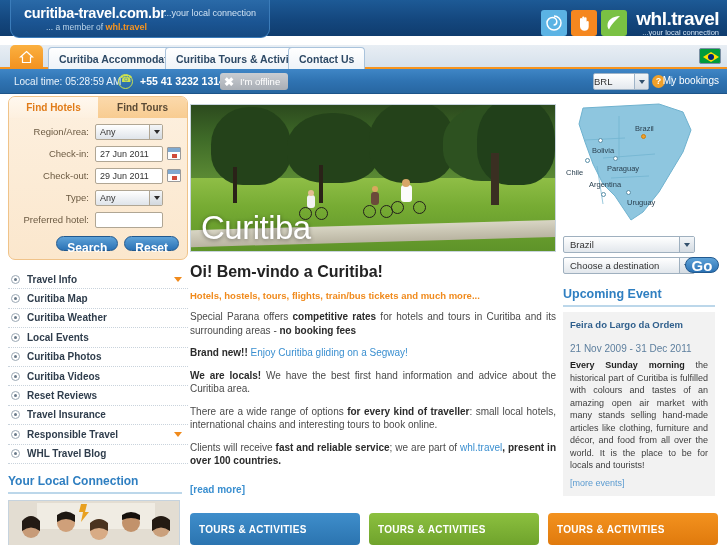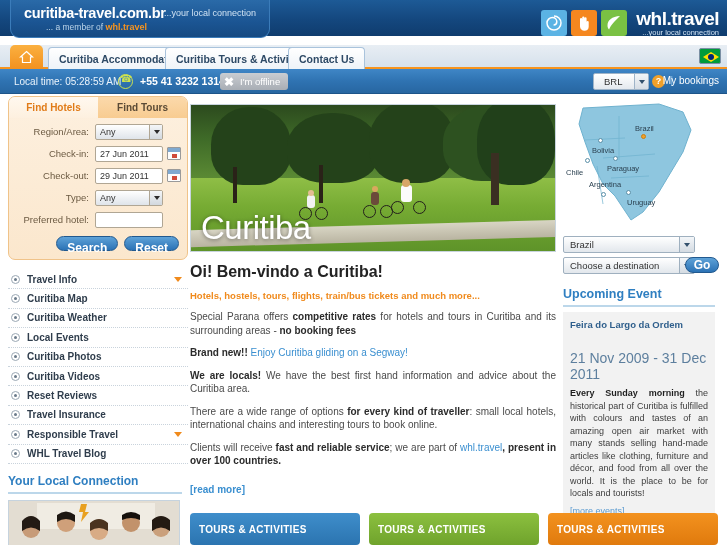--- a/index.html
+++ b/index.html
@@ -67,21 +67,21 @@
   .phone-ic{ position:absolute; left:118px; top:5px; width:15px; height:15px;
     border:1.5px solid #cde34f; border-radius:50%; }
   .phone-ic:after{ content:"\260E"; position:absolute; left:1px; top:-2px; color:#cde34f; font-size:10px;}
   .it-phone{ position:absolute; left:140px; top:6px; color:#ffffff; font-size:10.5px; font-weight:bold;}
   .offline{ position:absolute; left:220px; top:4px; height:17px; padding:0 8px 0 20px;
     background: linear-gradient(to bottom,#c9cdd2 0%, #a8adb4 100%);
     border-radius:3px; color:#fff; font-size:9.5px; line-height:17px; }
   .offline .xm{ position:absolute; left:4px; top:1px; color:#fff; font-size:12px; font-weight:bold;}
   .cur-sel{ position:absolute; right:78px; top:4px; width:56px; height:17px;
     background: linear-gradient(to bottom,#ffffff,#e4e9ee); border:1px solid #9fb4c8;
-    border-radius:2px; font-size:9.5px; color:#333; padding-left:10px; line-height:16px;}
+    border-radius:2px; font-size:9.5px; color:#333; padding-left:0; line-height:16px;}
   .cur-sel .ar{ position:absolute; right:0; top:0; width:14px; height:15px;
     background: linear-gradient(to bottom,#f2f5f8,#d7dee5); border-left:1px solid #9fb4c8;}
   .cur-sel .ar:after{ content:""; position:absolute; left:4px; top:6px;
     border-left:3px solid transparent; border-right:3px solid transparent; border-top:4px solid #33516d;}
   .help-ic{ position:absolute; right:62px; top:6px; width:13px; height:13px; border-radius:50%;
     background:#f0a02a; color:#fff; font-size:9px; font-weight:bold; text-align:center; line-height:13px;}
   .bar-div{ position:absolute; right:54px; top:6px; color:#8fc0e4; font-size:10px;}
   .mybook{ position:absolute; right:8px; top:6px; color:#ffffff; font-size:10px;}
 
   
@@ -165,26 +165,26 @@
   .mdot.hi{ background:#f0a02a; border-color:#c97f12;}
   .rsel{ margin-top:4px; width:132px; height:17px; background:linear-gradient(to bottom,#ffffff,#e2e7ec);
     border:1px solid #9fb0bf; border-radius:2px; font-size:9.5px; color:#333;
     padding-left:6px; line-height:16px; position:relative;}
   .rsel .ar{ position:absolute; right:0; top:0; width:15px; height:15px;
     background:linear-gradient(to bottom,#f3f6f9,#d4dbe2); border-left:1px solid #9fb0bf;}
   .rsel .ar:after{ content:""; position:absolute; left:4px; top:6px;
     border-left:3px solid transparent; border-right:3px solid transparent; border-top:4px solid #33516d;}
   .gobtn{ position:absolute; right:0; top:0; width:34px; height:16px; border-radius:8px;
     background:linear-gradient(to bottom,#5ea2d8,#2b72b5); border:1px solid #21598f;
-    color:#fff; font-size:12px; font-weight:bold; text-align:center; line-height:15px;}
+    color:#fff; font-size:15px; font-weight:bold; text-align:center; line-height:15px;}
   .evt-h{ margin-top:13px; font-size:12.5px; font-weight:bold; color:#2f7fc1;}
   .evt-rule{ width:152px; height:2px; background:#bcd7ea; margin-top:4px;}
   .evt-card{ margin-top:5px; width:152px; background:#f2f2f2; padding:7px 7px 8px 7px;}
   .evt-t{ font-size:9.5px; font-weight:bold; color:#2f5f8c;}
-  .evt-d{ margin-top:20px; font-size:14px; color:#5d7f9e;}
+  .evt-d{ margin-top:13px; font-size:10px; color:#5d7f9e;}
   .evt-b{ margin-top:5px; font-size:9px; color:#3d3d3d; line-height:12.5px; text-align:justify;}
   .evt-b b{ color:#1f1f1f;}
   .evt-m{ margin-top:6px; font-size:9px; color:#5b9bd0;}
 
   
   .promos{ position:absolute; left:190px; top:513px; width:529px; display:flex; gap:9px; }
   .promo{ width:170px; height:32px; border-radius:4px; position:relative; }
   .promo.b{ background:linear-gradient(to bottom,#3f8ecb 0%, #2b74b0 100%);}
   .promo.g{ background:linear-gradient(to bottom,#8cc03f 0%, #6fa32c 100%);}
   .promo.o{ background:linear-gradient(to bottom,#f3921f 0%, #e07a0d 100%);}

